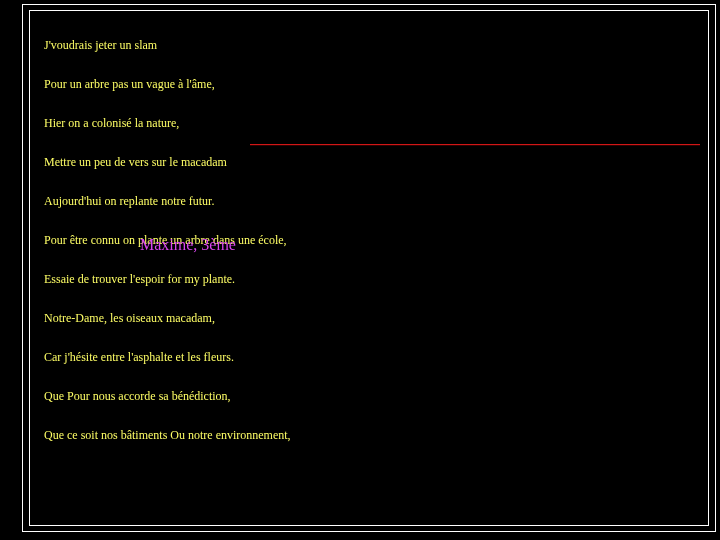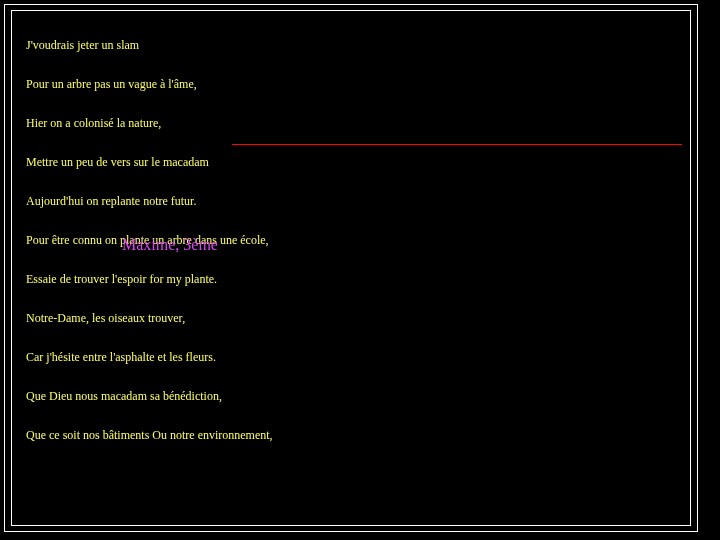--- a/index.html
+++ b/index.html
@@ -5,21 +5,21 @@
   html, body {
     margin: 0;
     padding: 0;
     width: 720px;
     height: 540px;
     background: #000;
     overflow: hidden;
   }
   .outer {
     position: absolute;
-    left: 4px;
+    left: 22px;
     top: 4px;
     width: 694px;
     height: 528px;
     border: 1px solid #fff;
     box-sizing: border-box;
     background: #000;
   }
   .inner {
     position: absolute;
     left: 6px;
@@ -67,23 +67,23 @@
   <div class="inner">
 
     <div class="poem">
       <span>J'voudrais jeter un slam</span>
       <span>Pour un arbre pas un vague à l'âme,</span>
       <span>Hier on a colonisé la nature,</span>
       <span>Mettre un peu de vers sur le macadam</span>
       <span>Aujourd'hui on replante notre futur.</span>
       <span>Pour être connu on plante un arbre dans une école,</span>
       <span>Essaie de trouver l'espoir for my plante.</span>
-      <span>Notre-Dame, les oiseaux trouver,</span>
+      <span>Notre-Dame, les oiseaux macadam,</span>
       <span>Car j'hésite entre l'asphalte et les fleurs.</span>
-      <span>Que Dieu nous macadam sa bénédiction,</span>
+      <span>Que Pour nous accorde sa bénédiction,</span>
       <span>Que ce soit nos bâtiments Ou notre environnement,</span>
       
       
       
       
     </div>
 
     <div class="rule"></div>
 
     <div class="byline">Maxime, 3ème</div>

